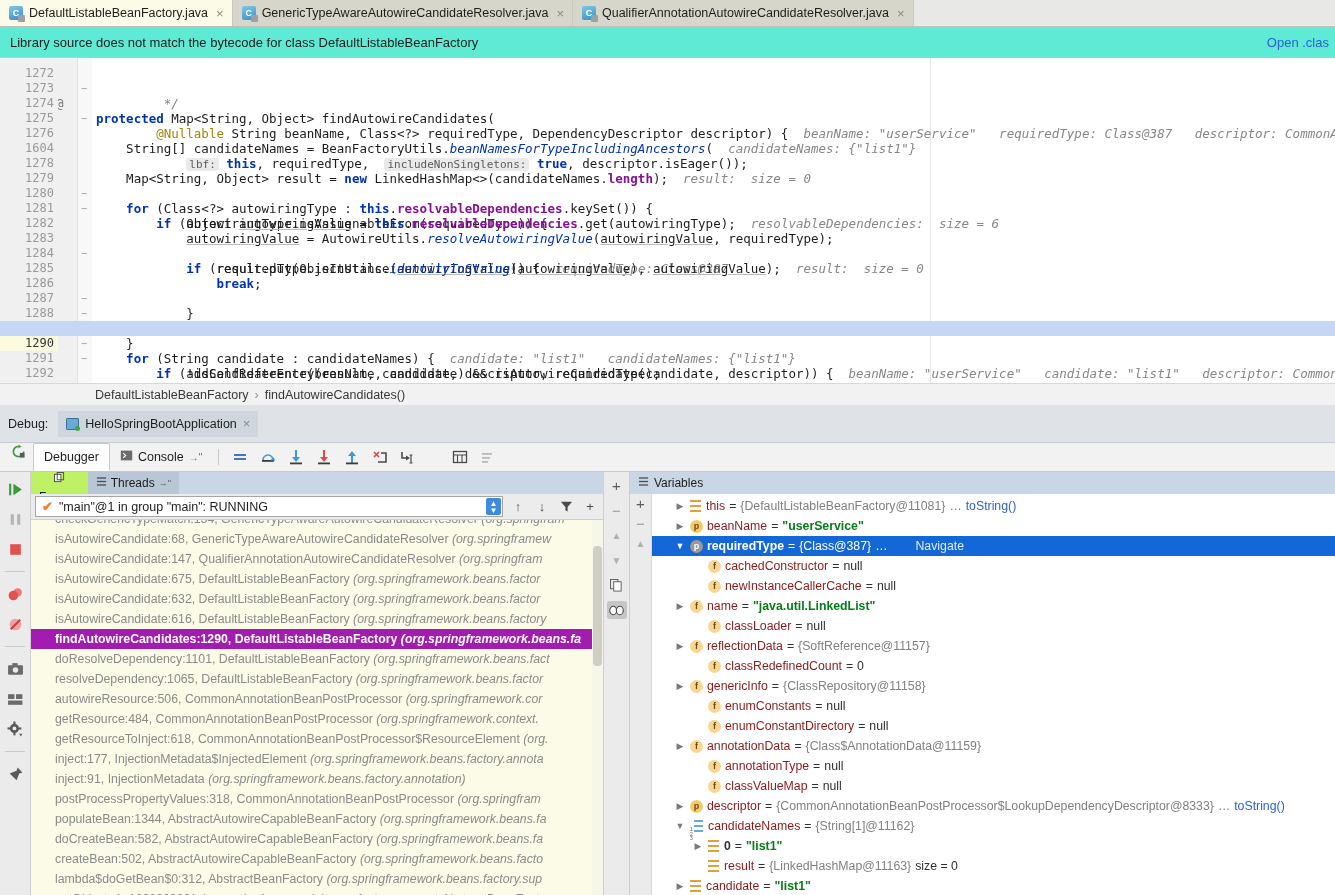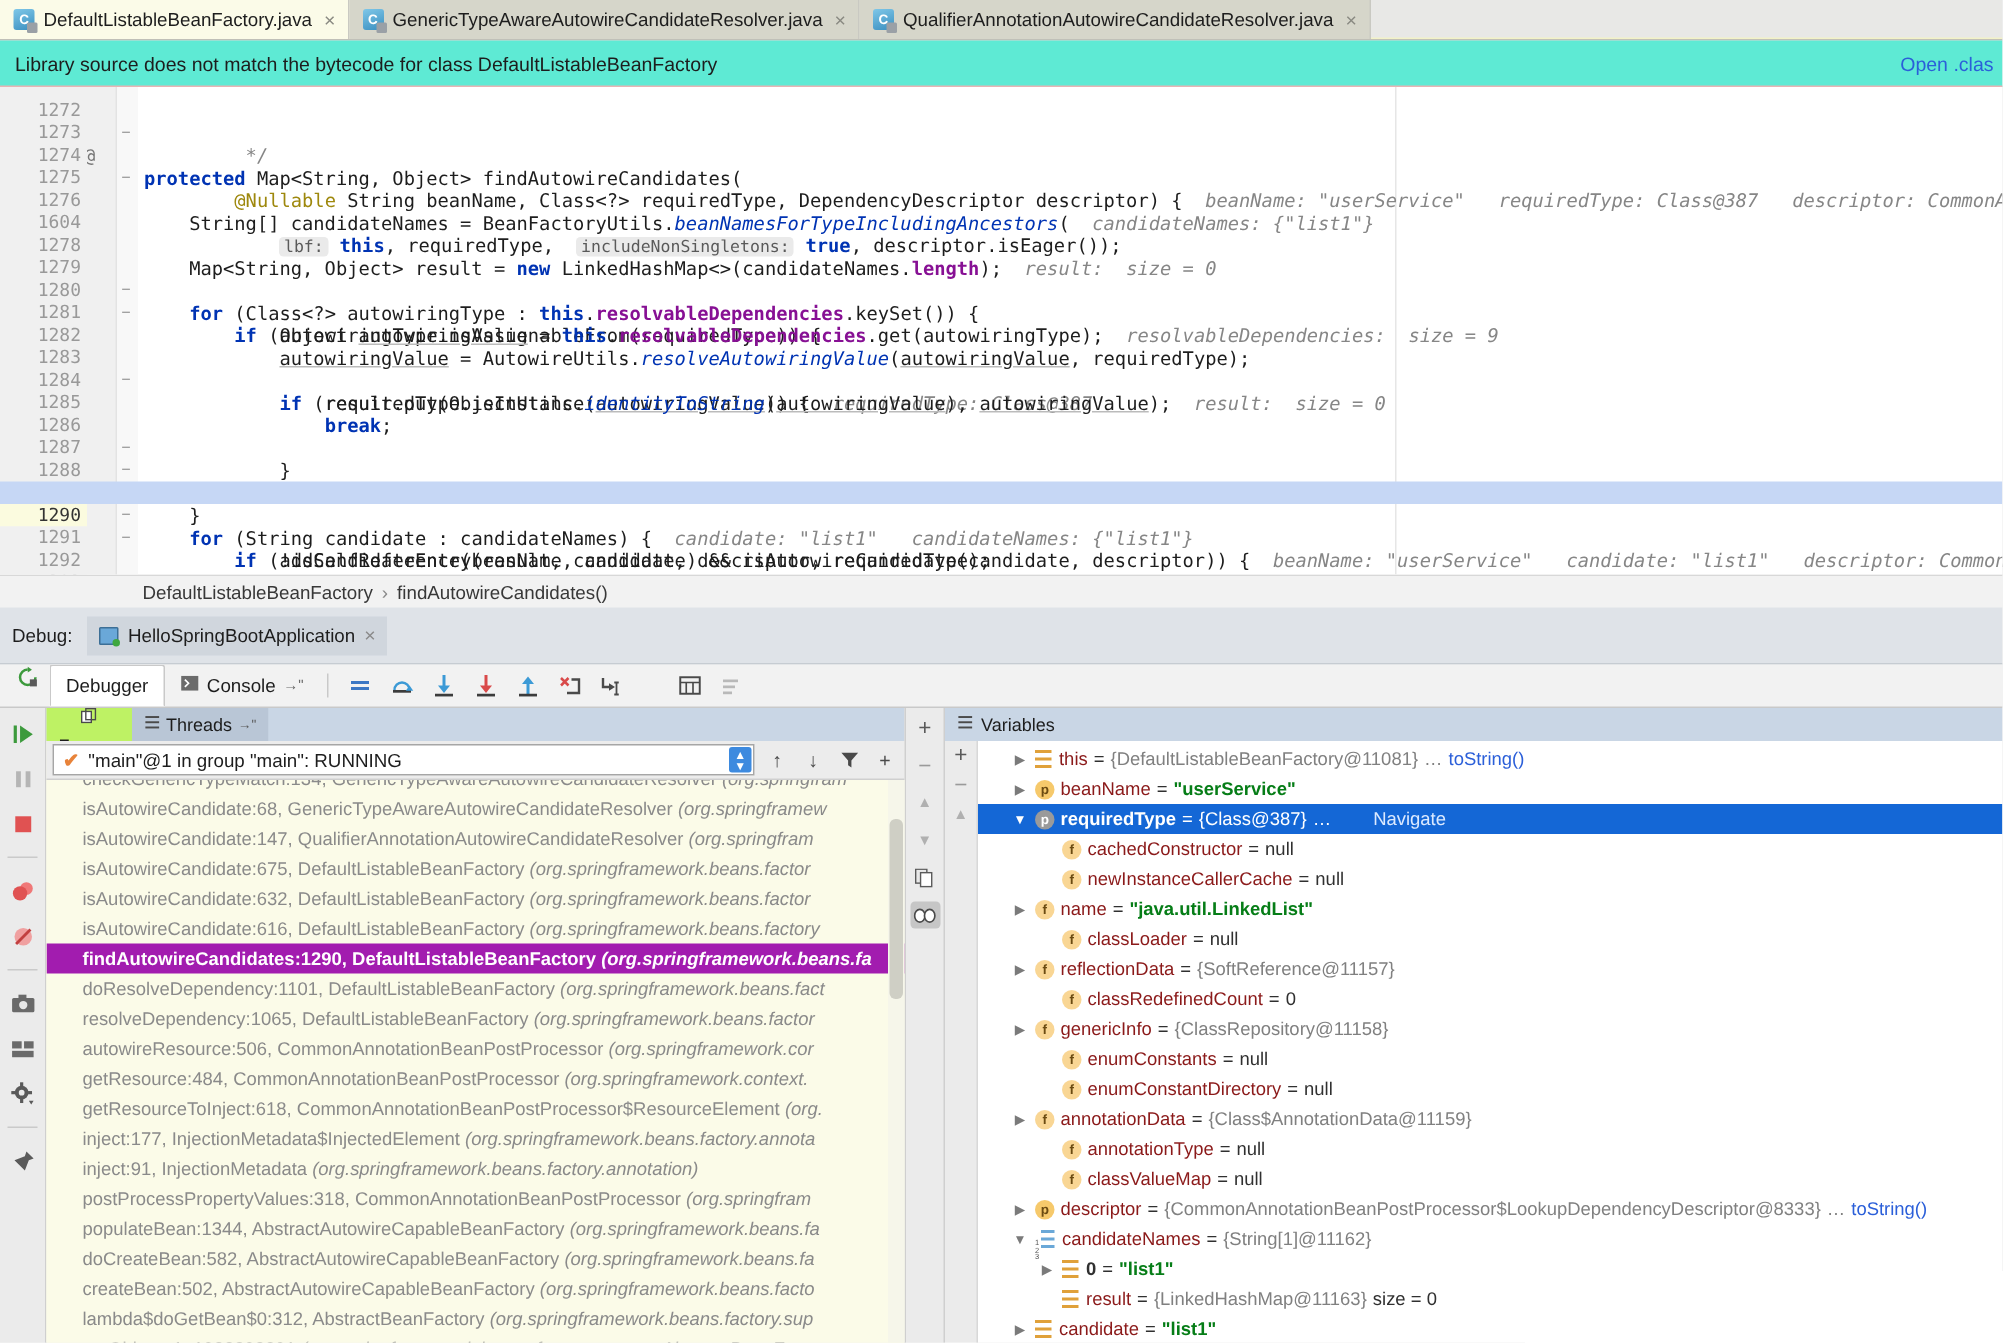--- a/index.html
+++ b/index.html
@@ -325,21 +325,21 @@
       </div>
 
       <div class="ln">
         <span class="num numcell">1280</span>
         <span class="fold">−</span>
         <span class="code">        <span class="kw">if</span> (autowiringType.isAssignableFrom(requiredType)) {</span>
       </div>
 
       <div class="ln">
         <span class="num numcell">1281</span>
-        <span class="code">            Object <span class="und">autowiringValue</span> = <span class="kw">this</span>.<span class="fld">resolvableDependencies</span>.get(autowiringType);  <span class="hint">resolvableDependencies:  size = 9</span></span>
+        <span class="code">            Object <span class="und">autowiringValue</span> = <span class="kw">this</span>.<span class="fld">resolvableDependencies</span>.get(autowiringType);  <span class="hint">resolvableDependencies:  size = 6</span></span>
       </div>
 
       <div class="ln">
         <span class="num numcell">1282</span>
         <span class="code">            <span class="und">autowiringValue</span> = AutowireUtils.<span class="meth">resolveAutowiringValue</span>(<span class="und">autowiringValue</span>, requiredType);</span>
       </div>
 
       <div class="ln">
         <span class="num numcell">1283</span>
         <span class="fold">−</span>

